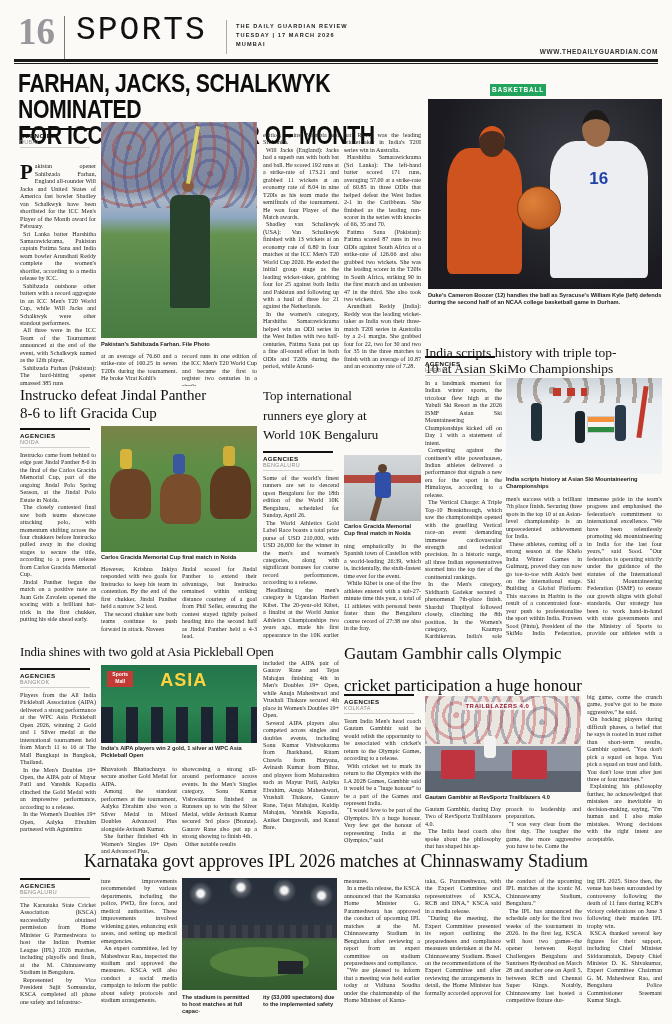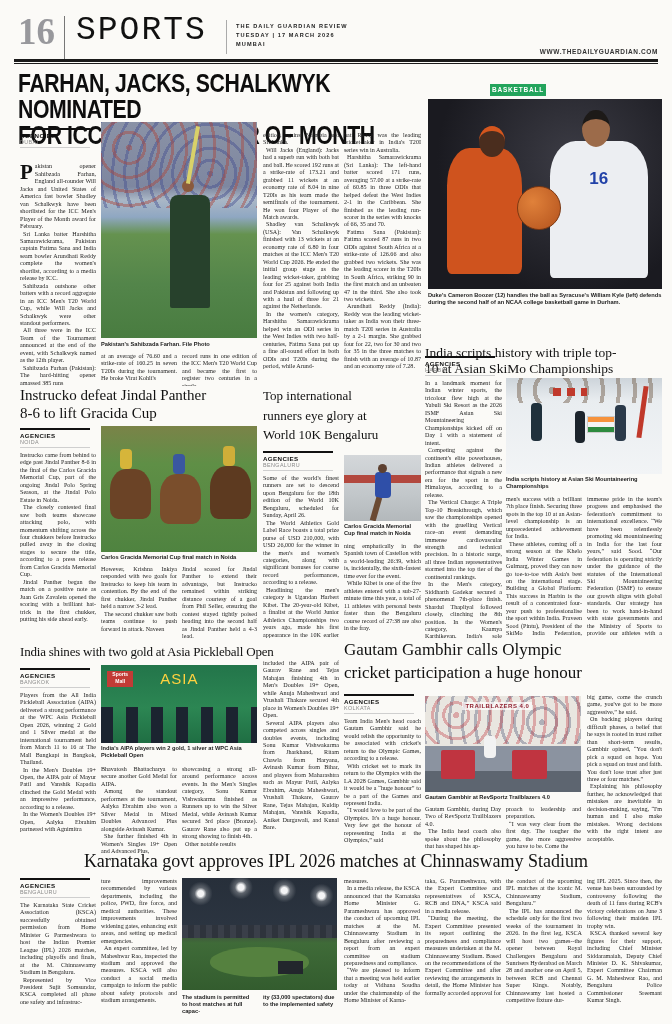--- a/index.html
+++ b/index.html
@@ -163,33 +163,33 @@
   <div class="abs byline" style="left:20px;top:668px;width:70px;">
     <div class="ag">AGENCIES</div>
     <div class="loc">BANGKOK</div>
   </div>
   <div class="abs bodycol" style="left:20px;top:692px;width:76px;height:166px;">Players from the All India Pickleball Association (AIPA) delivered a strong performance at the WPC Asia Pickleball Open 2026, winning 2 Gold and 1 Silver medal at the international tournament held from March 11 to 16 at The Mall Bangkapi in Bangkok, Thailand.
  In the Men's Doubles 19+ Open, the AIPA pair of Mayur Patil and Vanshik Kapadia clinched the Gold Medal with an impressive performance, according to a release.
  In the Women's Doubles 19+ Open, Aalyka Ebrahim partnered with Agnimitra</div>
   <div class="abs photo" style="left:101px;top:665px;width:156px;height:78px;background:linear-gradient(180deg,#23754a 0%,#2c8653 55%,#1f6e43 100%);">
     <div class="ph-el" style="left:4%;top:8%;width:26px;height:16px;background:#c23b36;color:#fff;font-family:'Liberation Sans',sans-serif;font-weight:bold;font-size:5px;line-height:7px;text-align:center;white-space:pre-line;">Sports
 Mall</div>
-    <div class="ph-el" style="left:38%;top:6%;color:#ffd23f;font-family:'Liberation Sans',sans-serif;font-weight:normal;font-size:15px;letter-spacing:1px;">ASIA</div>
+    <div class="ph-el" style="left:38%;top:6%;color:#ffd23f;font-family:'Liberation Sans',sans-serif;font-weight:bold;font-size:18px;letter-spacing:1px;">ASIA</div>
     <div class="ph-el" style="left:0;bottom:0;width:100%;height:46%;background:repeating-linear-gradient(90deg,#1b2430 0 12px,transparent 12px 25px);"></div>
   </div>
   <div class="abs cap" style="left:101px;top:745px;width:156px;height:17px;">India's AIPA players win 2 gold, 1 silver at WPC Asia Pickleball Open</div>
   <div class="abs bodycol" style="left:101px;top:766px;width:76px;height:92px;">Bhavatosh Bhattacharya to secure another Gold Medal for AIPA.
  Among the standout performers at the tournament, Aalyka Ebrahim also won a Silver Medal in Mixed Doubles Advanced Plus alongside Avinash Kumar.
  She further finished 4th in Women's Singles 19+ Open and Advanced Plus,</div>
   <div class="abs bodycol" style="left:182px;top:766px;width:75px;height:92px;">showcasing a strong all-around performance across events. In the Men's Singles category, Sonu Kumar Vishwakarma finished as Runners up to win the Silver Medal, while Avinash Kumar secured 3rd place (Bronze). Gaurav Rane also put up a strong showing to finish 4th.
  Other notable results</div>
   <div class="abs bodycol" style="left:263px;top:660px;width:76px;height:198px;">included the AIPA pair of Gaurav Rane and Tejas Mahajan finishing 4th in Men's Doubles 19+ Open, while Anuja Maheshwari and Vrushali Thakare secured 4th place in Women's Doubles 19+ Open.
  Several AIPA players also competed across singles and doubles events, including Sonu Kumar Vishwakarma from Jharkhand, Ritam Chawla from Haryana, Avinash Kumar from Bihar, and players from Maharashtra such as Mayur Patil, Aalyka Ebrahim, Anuja Maheshwari, Vrushali Thakare, Gaurav Rane, Tejas Mahajan, Kuldip Mahajan, Vanshik Kapadia, Aniket Durgawali, and Kunal Bare.</div>
 
-  <div class="abs ser-head" style="left:344px;top:638px;width:320px;font-size:17px;line-height:23px;">Gautam Gambhir calls Olympic
+  <div class="abs ser-head" style="left:344px;top:638px;width:320px;font-size:17px;line-height:32px;">Gautam Gambhir calls Olympic
 cricket participation a huge honour</div>
   <div class="abs byline" style="left:344px;top:694px;width:70px;">
     <div class="ag">AGENCIES</div>
     <div class="loc">KOLKATA</div>
   </div>
   <div class="abs bodycol" style="left:344px;top:718px;width:77px;height:142px;">Team India Men's head coach Gautam Gambhir said he would relish the opportunity to be associated with cricket's return to the Olympic Games, according to a release.
  With cricket set to mark its return to the Olympics with the LA 2028 Games, Gambhir said it would be a “huge honour” to be a part of the Games and represent India.
  “I would love to be part of the Olympics. It's a huge honour. Very few get the honour of representing India at the Olympics,” said</div>
   <div class="abs photo" style="left:425px;top:696px;width:156px;height:96px;background:linear-gradient(180deg,#e9e6e0 0 52%,#8b93a0 52% 78%,#5d6570 78% 100%);">
     <div class="ph-el" style="left:0;top:0;width:100%;height:50%;background:repeating-radial-gradient(circle at 20% 40%, rgba(190,50,60,.35) 0 3px, transparent 3px 11px),repeating-radial-gradient(circle at 75% 55%, rgba(40,50,90,.3) 0 3px, transparent 3px 13px);"></div>

